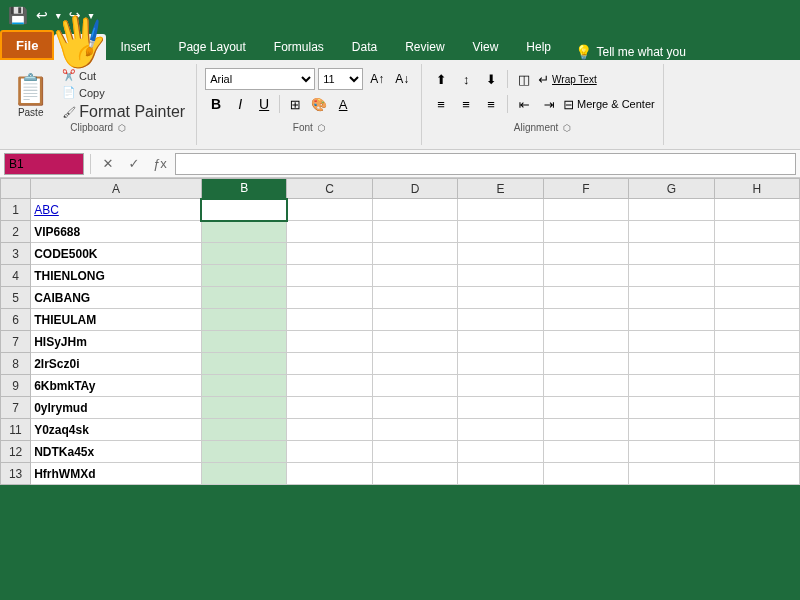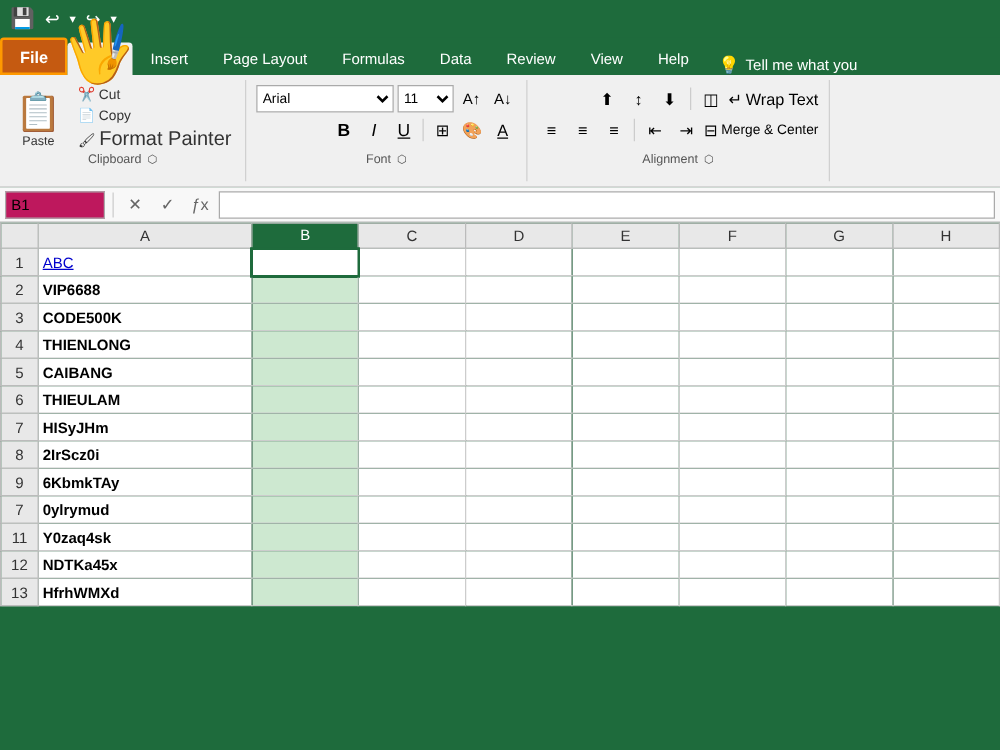--- a/index.html
+++ b/index.html
@@ -66,21 +66,21 @@
     .ribbon-group-label {
       font-size: 10px;
       color: #555;
       position: absolute;
       bottom: 12px;
       left: 0; right: 0;
       text-align: center;
     }
     .ribbon-group-content {
       display: flex;
-      align-items: flex-end;
+      align-items: flex-start;
       gap: 4px;
       flex: 1;
       padding-bottom: 14px;
     }
 
     
     .clipboard-group .ribbon-group-content {
       align-items: center;
     }
     .paste-btn {
@@ -399,21 +399,21 @@
   <div class="ribbon-group align-group" style="padding-bottom:16px;">
     <div class="ribbon-group-content" style="flex-direction:column;gap:3px;">
       <div class="align-row">
         <button class="align-icon-btn" title="Top Align">⬆</button>
         <button class="align-icon-btn" title="Middle Align">↕</button>
         <button class="align-icon-btn" title="Bottom Align">⬇</button>
         <span style="width:1px;height:18px;background:#ccc;margin:0 2px;"></span>
         <button class="align-icon-btn" title="Orientation">◫</button>
         <div class="wrap-text-btn">
           <span style="font-size:13px;">↵</span>
-          <span style="font-size:13px;">Wrap Text</span>
+          <span style="font-size:10px;text-decoration:underline;">Wrap Text</span>
         </div>
       </div>
       <div class="align-row">
         <button class="align-icon-btn" title="Align Left">≡</button>
         <button class="align-icon-btn" title="Center">≡</button>
         <button class="align-icon-btn" title="Align Right">≡</button>
         <span style="width:1px;height:18px;background:#ccc;margin:0 2px;"></span>
         <button class="align-icon-btn" title="Decrease Indent">⇤</button>
         <button class="align-icon-btn" title="Increase Indent">⇥</button>
         <div class="merge-btn">

